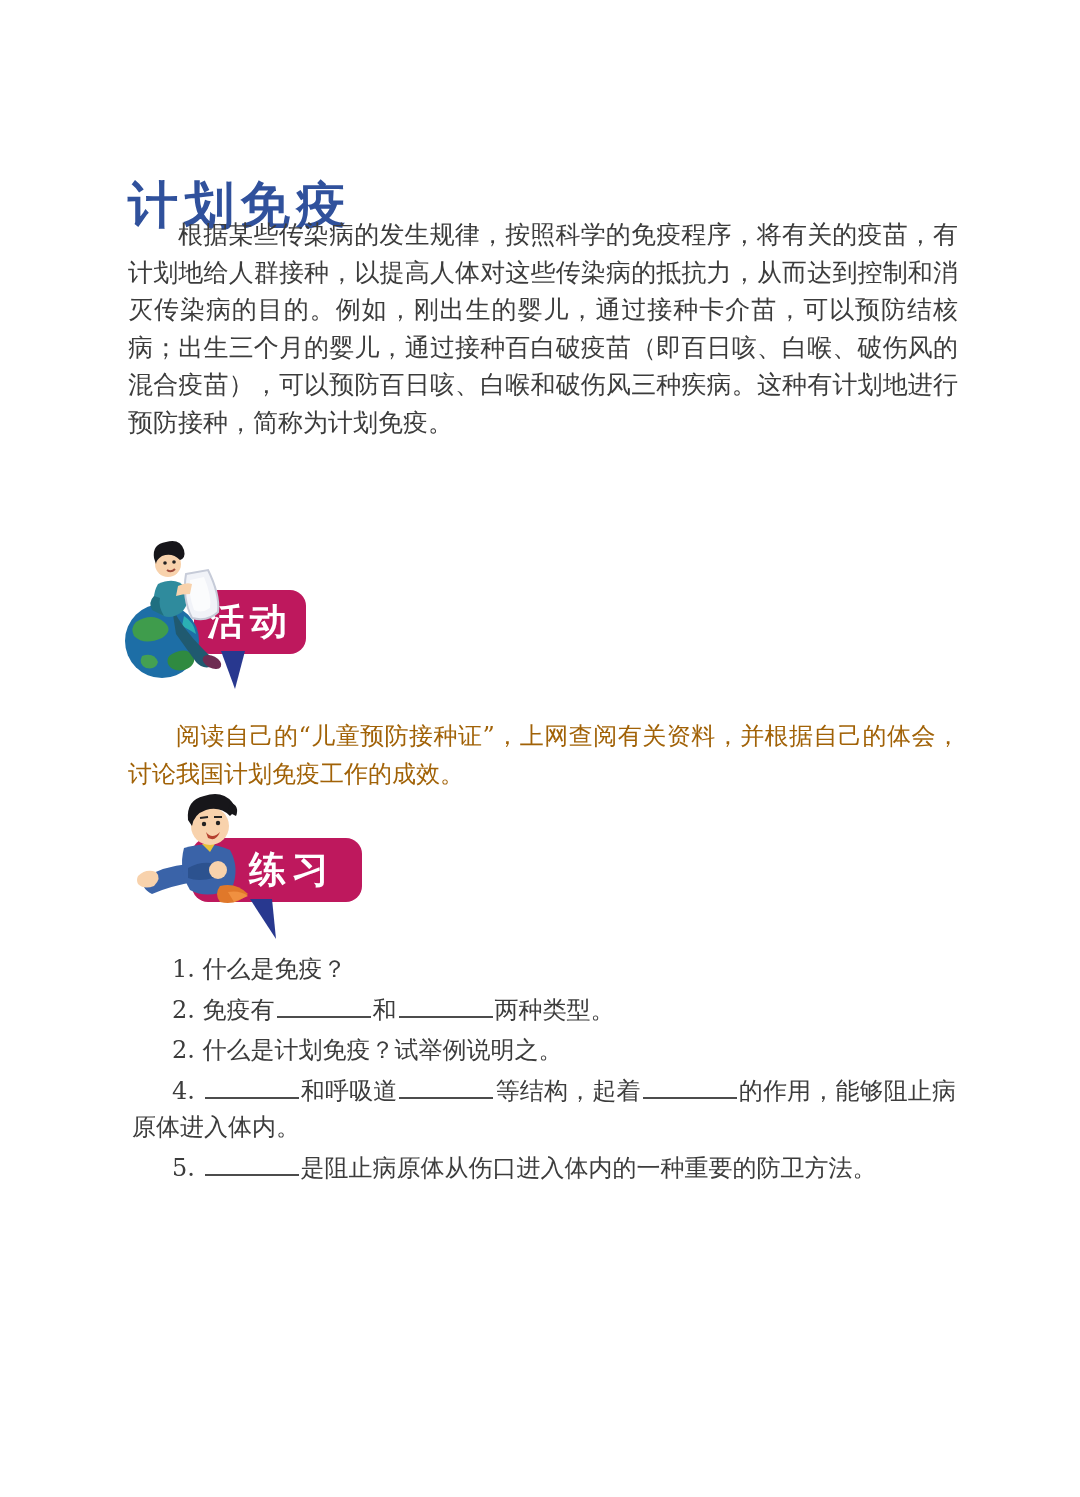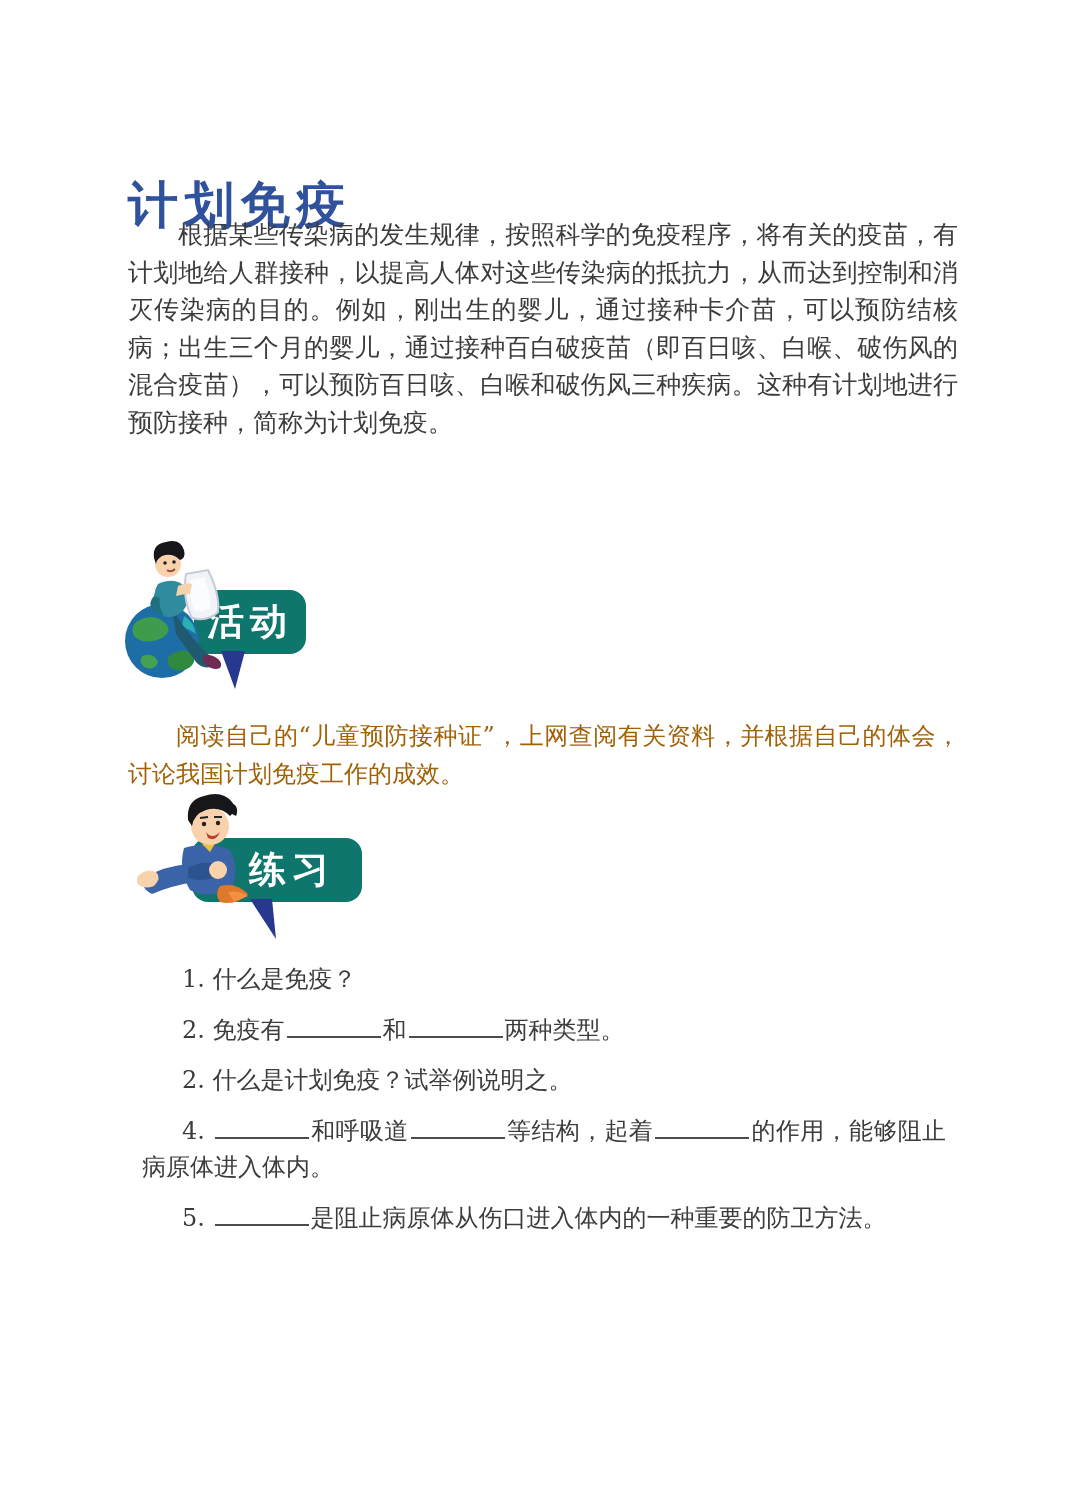--- a/index.html
+++ b/index.html
@@ -28,21 +28,21 @@
     text-align:justify;
     color:#3c3c3c;
   }
   .bodytext p{margin:0;text-indent:2em;}
   
   .banner{position:absolute;}
   .banner-activity{left:124px;top:538px;width:320px;height:155px;}
   .banner-exercise{left:136px;top:790px;width:380px;height:150px;}
   .bubble{
     position:absolute;
-    background:#0f766e;
+    background:#be185d;
     border-radius:16px;
     display:flex;align-items:center;justify-content:center;
     font-family:"DejaVu Sans", sans-serif;
     font-weight:bold;color:#ffffff;
     font-size:37px;letter-spacing:6px;
   }
   .bubble-activity{left:70px;top:52px;width:112px;height:64px;}
   .bubble-exercise{left:56px;top:48px;width:170px;height:64px;padding-left:30px;box-sizing:border-box;}
   .tail{position:absolute;}
   .tail-activity{left:95px;top:113px;}
@@ -56,21 +56,21 @@
     color:#a16207;
   }
   
   .questions{
     position:absolute;left:128px;top:947px;width:832px;
     list-style:none;margin:0;padding:0;
     font-size:24px;line-height:36.5px;
     color:#3c3c3c;
     text-align:justify;
   }
-  .questions li{margin:14px;padding:0;text-indent:40px;}
+  .questions li{margin:4px;padding:0;text-indent:40px;}
   .blank{
     display:inline-block;
     width:94px;height:1em;
     border-bottom:2px solid #4c4c4c;
     margin:0 2px;
     vertical-align:baseline;
   }
   
   .footer{
     position:absolute;left:128px;top:1352px;width:862px;

